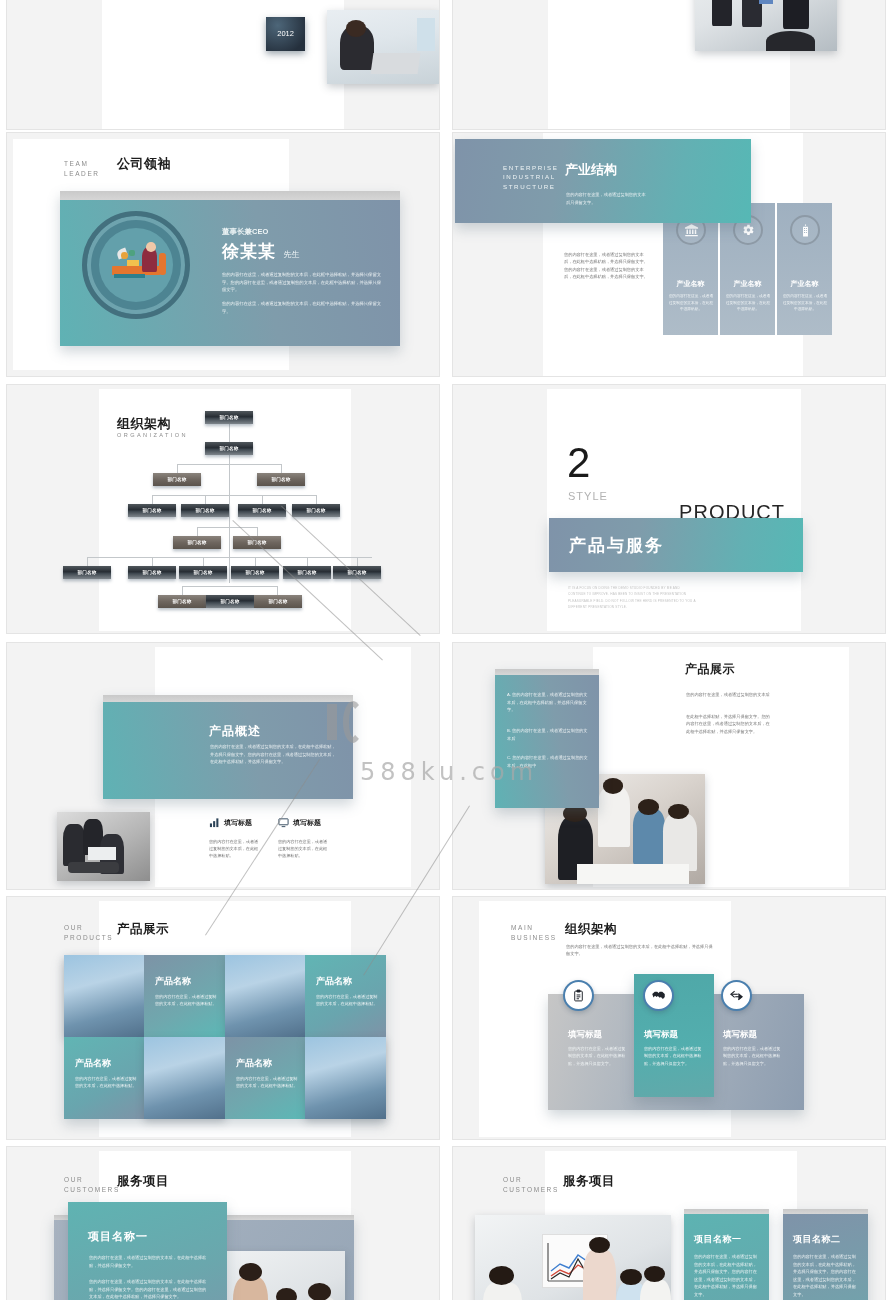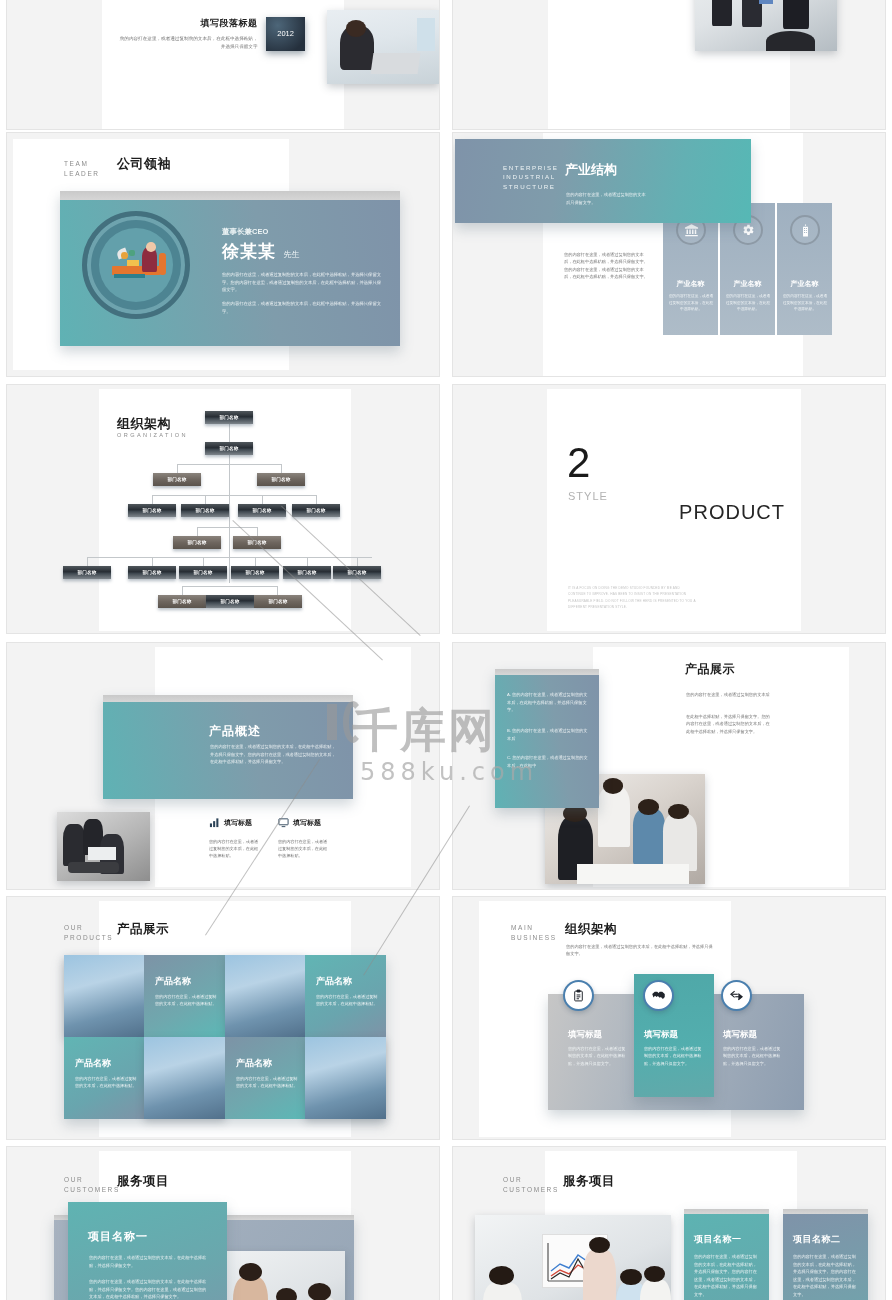--- a/index.html
+++ b/index.html
@@ -168,24 +168,20 @@
 </head>
 <body>
 
 <div id="page">
 
   <div class="slide-cell" style="position:absolute;left:0;top:-92px;width:446px;height:222px;">
     <div class="slide s-timeline" style="height:218px;">
       <div class="slide-inner">
         <div class="paper"></div>
 
-        <div style="position:absolute;left:26%;top:48%;width:32%;text-align:right;">
-          <div class="cn-title" style="font-size:9px;">填写段落标题</div>
-          <div class="body-txt" style="font-size:4.6px;margin-top:5px;">您的内容打在这里，或者通过复制您的文本后，在此框中选择粘贴，并选择只保留文字</div>
-        </div>
         <div class="year-chip" style="left:60%;top:48%;width:9%;height:16%;font-size:7.5px;">2012</div>
         <div class="photo ph-office1" style="left:74%;top:45%;width:26%;height:34%;">
           <div style="position:absolute;left:12%;top:22%;width:30%;height:60%;background:#2b2b30;border-radius:38% 38% 12% 12%;"></div>
           <div style="position:absolute;left:17%;top:14%;width:18%;height:22%;background:#3a2a22;border-radius:50%;"></div>
           <div style="position:absolute;left:40%;top:58%;width:42%;height:28%;background:#d8dbde;transform:skewX(-8deg);"></div>
           <div style="position:absolute;right:4%;top:10%;width:16%;height:45%;background:#cfe0ea;"></div>
         </div>
       </div>
     </div>
   </div>
@@ -354,20 +350,23 @@
     </div>
   </div>
 
   <div class="slide-cell" style="position:absolute;left:446px;top:380px;width:446px;height:258px;">
     <div class="slide" style="height:250px;">
       <div class="slide-inner">
         <div class="paper" style="left:94px;top:4px;width:254px;height:242px;"></div>
         <div class="big-num" style="position:absolute;left:114px;top:60px;font-size:42px;">2</div>
         <div style="position:absolute;left:115px;top:105px;color:#b2b2b2;font-size:11px;letter-spacing:1px;">STYLE</div>
         <div style="position:absolute;right:100px;top:116px;color:#262626;font-size:20px;letter-spacing:1px;">PRODUCT</div>
+        <div class="teal-grad shadow-soft" style="position:absolute;left:96px;top:133px;width:254px;height:54px;">
+          <div style="position:absolute;left:20px;top:16px;color:#fff;font-size:17px;font-weight:bold;letter-spacing:2px;">产品与服务</div>
+        </div>
         <div style="position:absolute;left:115px;top:200px;width:130px;color:#c3c3c3;font-size:3.1px;line-height:2.1;letter-spacing:.2px;">IT IS A FOCUS ON DOING THE DEMO STUDIO FOUNDED BY ME AND CONTINUE TO IMPROVE. HAS BEEN TO INSIST ON THE PRESENTATION PLEASURABLE FIELD. DO NOT FOLLOW THE HERD IS PRESENTED TO YOU A DIFFERENT PRESENTATION STYLE.</div>
       </div>
     </div>
   </div>
 
   <div class="slide-cell" style="position:absolute;left:0;top:638px;width:446px;height:254px;">
     <div class="slide" style="height:248px;">
       <div class="slide-inner">
         <div class="paper" style="left:148px;top:4px;width:256px;height:240px;"></div>
         <div class="shadow-soft" style="position:absolute;left:96px;top:52px;width:250px;height:104px;">
@@ -605,19 +604,18 @@
         </div>
       </div>
     </div>
   </div>
 
   <div class="watermark">
     <div class="wm-diag" style="left:233px;top:520px;width:205px;transform:rotate(43deg);"></div>
     <div class="wm-diag" style="left:420px;top:636px;width:190px;transform:rotate(223deg);"></div>
     <div class="wm-diag" style="left:470px;top:806px;width:200px;transform:rotate(122deg);"></div>
     <div class="wm-diag" style="left:205px;top:935px;width:210px;transform:rotate(-57deg);"></div>
-    <div class="wm-logo">千库网</div>
     <div style="position:absolute;left:327px;top:704px;width:10px;height:36px;background:#9a9a9a;opacity:.6;"></div>
     <div style="position:absolute;left:343px;top:701px;width:20px;height:42px;border:6px solid #9a9a9a;border-radius:50%;border-right-color:transparent;opacity:.6;"></div>
     <div class="wm-sub">588ku.com</div>
   </div>
 
 </div>
 
 </body></html>

